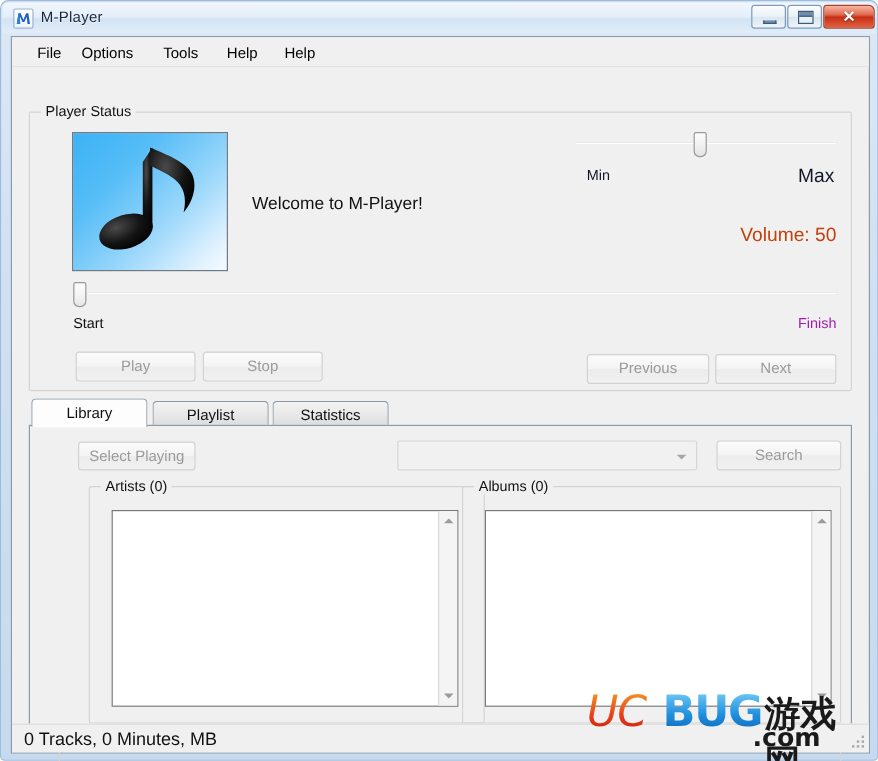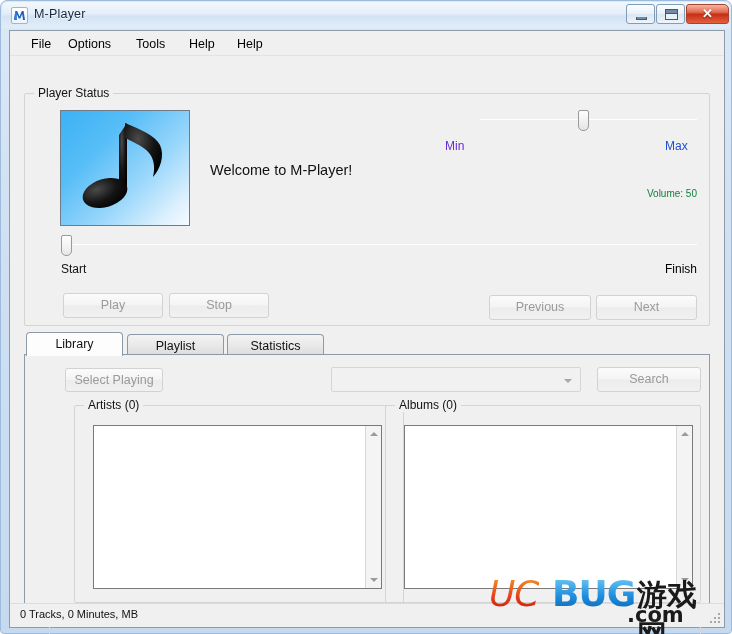--- a/index.html
+++ b/index.html
@@ -124,42 +124,42 @@
     background: #b4b4b4;
     border-top: 1px solid #ffffff;
   }
   #vol-thumb {
     position: absolute; left: 553px; top: 16px;
     width: 11px; height: 21px;
     background: linear-gradient(180deg,#fdfdfd 0%,#f2f2f2 50%,#e3e3e3 100%);
     border: 1px solid #9a9a9a;
     border-radius: 2px 2px 5px 5px;
   }
-  #vol-min { position:absolute; left:420px; top:45px; font-size:12px; color:#6d28d9; }
-  #vol-max { position:absolute; left:640px; top:45px; font-size:12px; color:#1d4ed8; }
+  #vol-min { position:absolute; left:464px; top:45px; font-size:12px; color:#0f172a; }
+  #vol-max { position:absolute; left:640px; top:45px; font-size:16px; color:#0f172a; }
   #vol-value { position:absolute; left:520px; top:94px; width:152px; text-align:right;
-    font-size:10px; color:#15803d; }
+    font-size:16px; color:#c2410c; }
 
   
   #seek-track {
     position: absolute; left: 48px; top: 150px;
     width: 624px; height: 1px;
     background: #b4b4b4;
     border-top: 1px solid #ffffff;
   }
   #seek-thumb {
     position: absolute; left: 36px; top: 141px;
     width: 11px; height: 21px;
     background: linear-gradient(180deg,#fdfdfd 0%,#f4f4f4 50%,#e6e6e6 100%);
     border: 1px solid #9a9a9a;
     border-radius: 2px 2px 5px 5px;
   }
   #seek-start { position:absolute; left:36px; top:168px; font-size:12px; color:#111; }
   #seek-finish { position:absolute; left:608px; top:168px; width:64px; text-align:right;
-    font-size:12px; color:#000000; }
+    font-size:12px; color:#a21caf; }
 
   
   .btn {
     position: absolute;
     border: 1px solid #d2d2d2;
     border-radius: 3px;
     background: linear-gradient(180deg,#fbfbfb 0%,#f4f4f4 48%,#ececec 52%,#f1f1f1 100%);
     font-size: 12.5px;
     color: #9a9a9a;
     text-align: center;
@@ -266,21 +266,21 @@
 
   
   #statusbar {
     position: absolute; left: 0; bottom: 0;
     width: 714px; height: 24px;
     background: #f0f0f0;
     border-top: 1px solid #dcdcdc;
   }
   #status-text {
     position: absolute; left: 10px; top: 4px;
-    font-size: 11px; color: #111;
+    font-size: 15px; color: #111;
   }
   #resize-grip {
     position: absolute; right: 3px; bottom: 3px;
     width: 12px; height: 12px;
   }
   .grip-dot { position:absolute; width:2px; height:2px; background:#a8a8a8; }
 
   
   #watermark {
     position: absolute; left: 488px; top: 572px;

